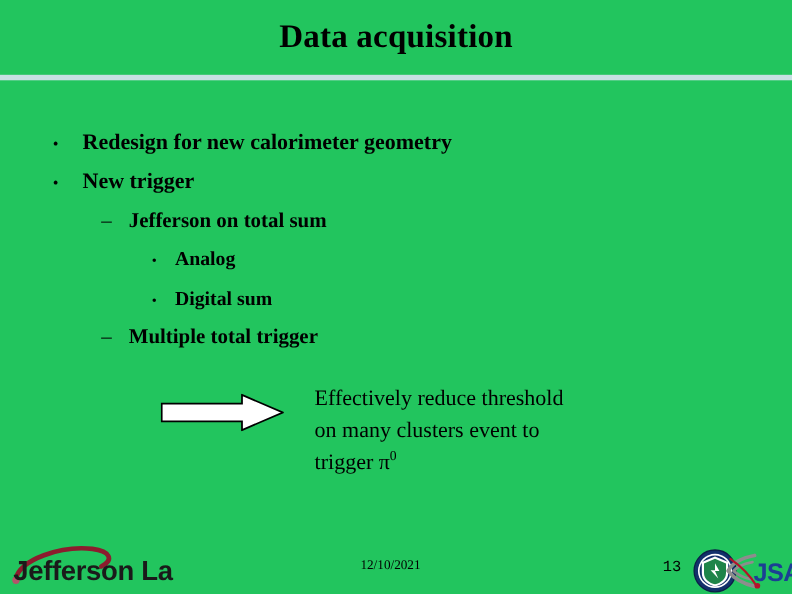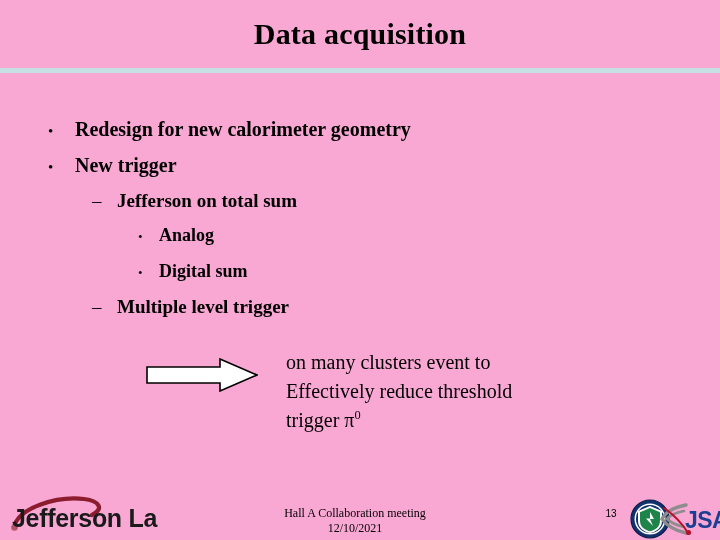--- a/index.html
+++ b/index.html
@@ -9,21 +9,21 @@
     background: #ffffff;
   }
   body {
     font-family: "Liberation Serif", "DejaVu Serif", serif;
     color: #000000;
   }
   #slide {
     position: relative;
     width: 720px;
     height: 540px;
-    background: #f9a8d4;
+    background: #22c55e;
     overflow: hidden;
   }
 
   
   .slide-title {
     position: absolute;
     left: 0;
     top: 16px;
     width: 720px;
     text-align: center;
@@ -138,22 +138,22 @@
     font-size: 12px;
     line-height: 15px;
     color: #000000;
   }
   .page-number {
     position: absolute;
     left: 600px;
     top: 508px;
     width: 22px;
     text-align: center;
-    font-family: Liberation Sans, sans-serif;
-    font-size: 10px;
+    font-family: Liberation Mono, monospace;
+    font-size: 14px;
     color: #000000;
   }
 
   
   .jlab-logo {
     position: absolute;
     left: 8px;
     top: 494px;
     width: 150px;
     height: 42px;
@@ -210,39 +210,38 @@
       <span class="btext">Analog</span>
     </div>
 
     <div class="bullet-row lvl3">
       <span class="marker">•</span>
       <span class="btext">Digital sum</span>
     </div>
 
     <div class="bullet-row lvl2">
       <span class="marker">–</span>
-      <span class="btext">Multiple level trigger</span>
+      <span class="btext">Multiple total trigger</span>
     </div>
 
   </div>
 
   <div class="arrow-shape">
     <svg width="112" height="34" viewBox="0 0 112 34" xmlns="http://www.w3.org/2000/svg">
       <polygon points="1,9 74,9 74,1 111,17 74,33 74,25 1,25" fill="#ffffff" stroke="#000000" stroke-width="1.6" stroke-linejoin="miter"></polygon>
     </svg>
   </div>
 
   <div class="callout">
+    <div>Effectively reduce threshold</div>
     <div>on many clusters event to</div>
-    <div>Effectively reduce threshold</div>
     <div><span>trigger </span><span>π</span><span class="pi-sup">0</span></div>
   </div>
 
   <div class="footer-center">
-    <div>Hall A Collaboration meeting</div>
     <div>12/10/2021</div>
   </div>
 
   <div class="page-number">13</div>
 
   <div class="jlab-logo">
     <svg width="150" height="42" viewBox="0 0 150 42" xmlns="http://www.w3.org/2000/svg">
       <path d="M6,33 C10,14 48,2 76,5 C92,7 96,15 84,21" fill="none" stroke="#8c1d2e" stroke-width="4.2" stroke-linecap="round"></path>
       <circle cx="6.5" cy="33.5" r="3.3" fill="#b2556a"></circle>
       <text x="4" y="33" font-family="'Liberation Sans','DejaVu Sans',sans-serif" font-size="25" font-weight="bold" fill="#1a1a1a" letter-spacing="-0.3">Jefferson Lab</text>

